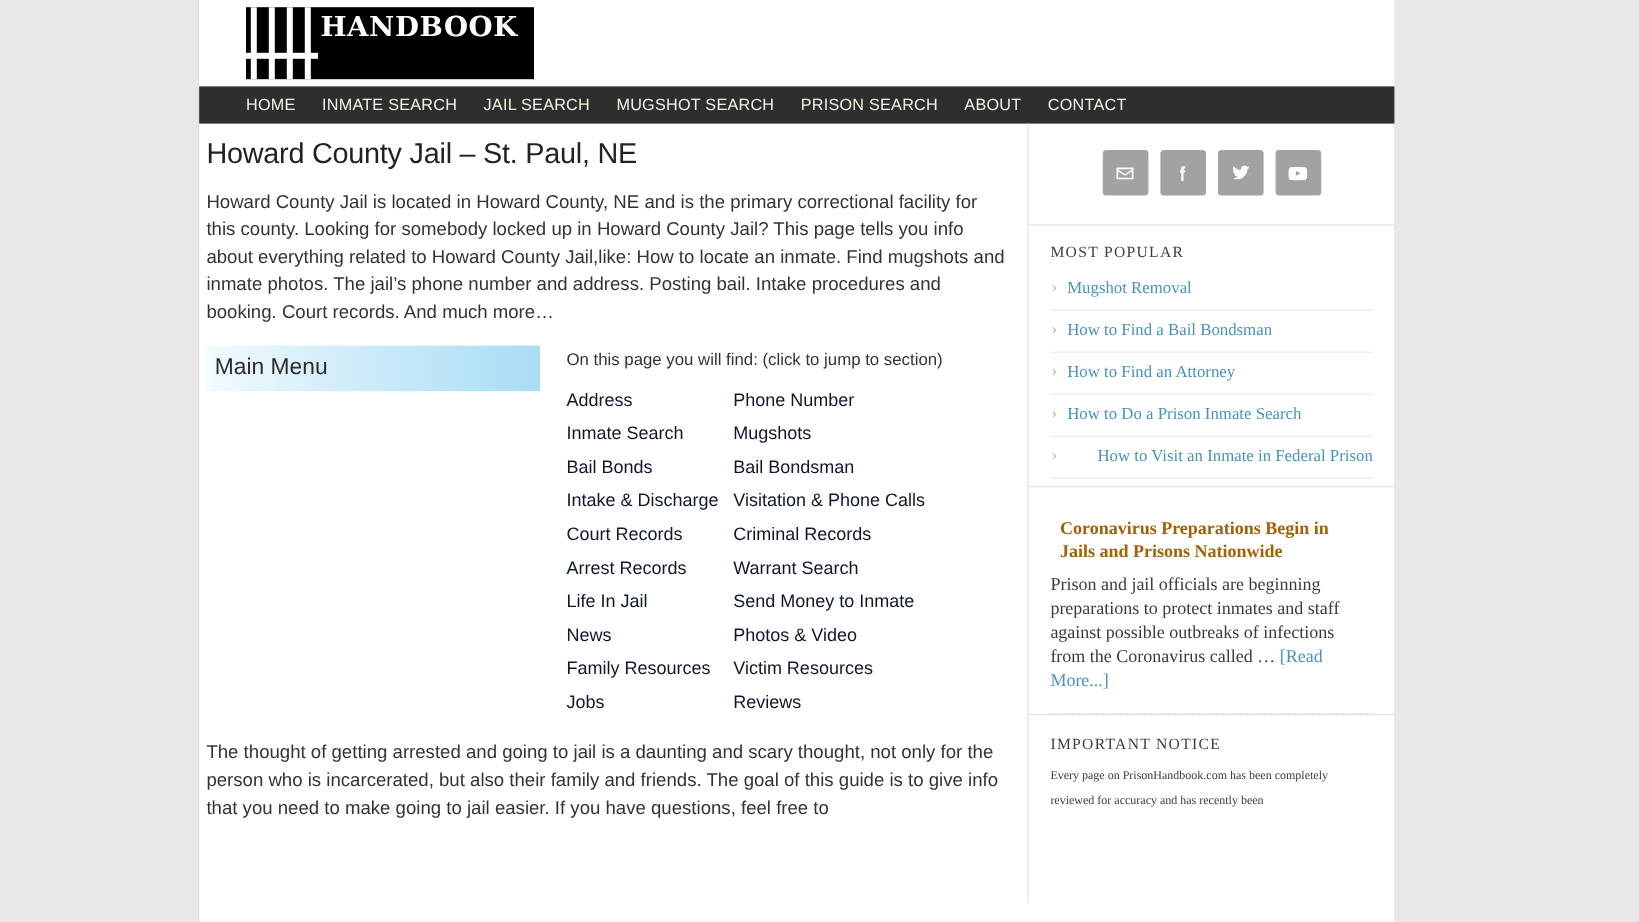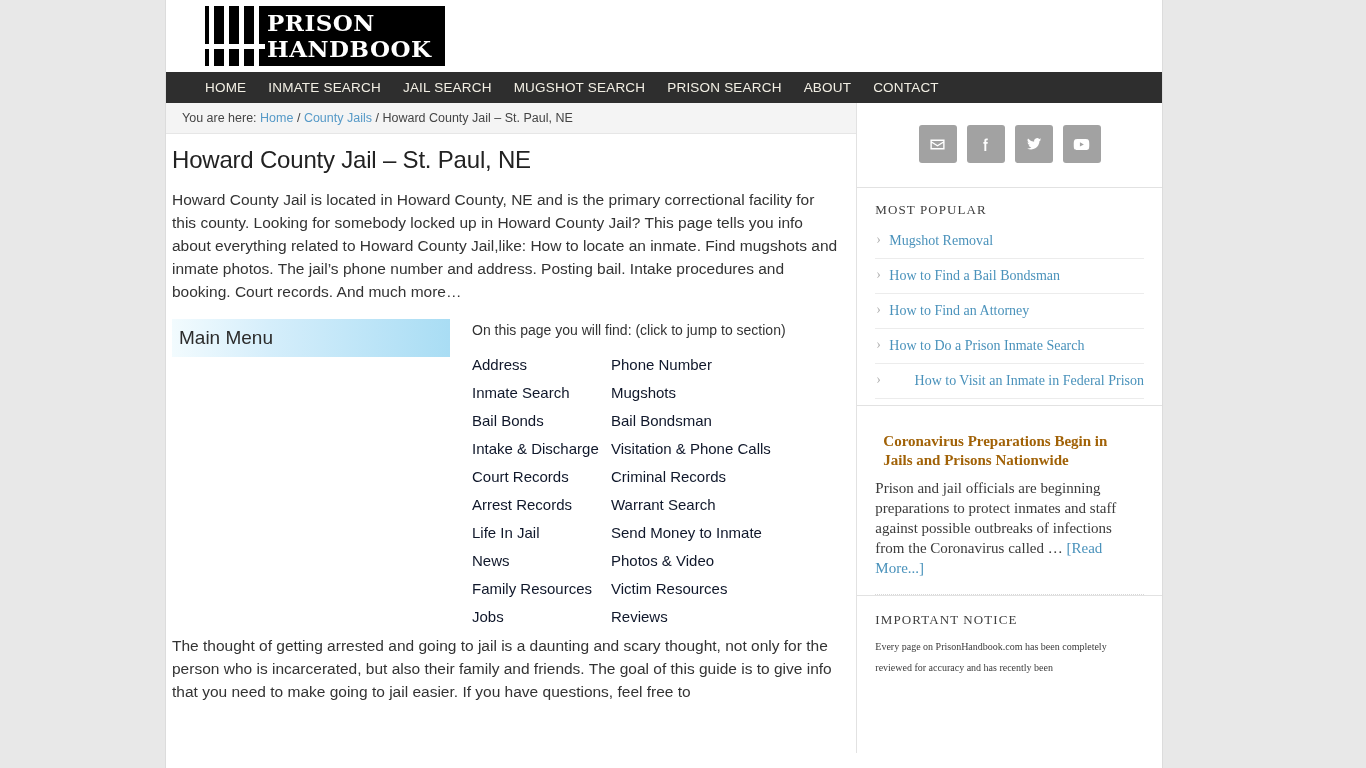--- a/index.html
+++ b/index.html
@@ -246,48 +246,39 @@
   <div class="site-header">
     <div class="logo">
       <div class="logo-bars">
         <i></i>
           <i></i>
           <i></i>
           <i></i>
           <b></b>
       </div>
       <div class="logo-text">
-        <div>PRISON</div>
         <div>HANDBOOK</div>
       </div>
     </div>
   </div>
 
   <div class="nav">
     <span class="nav-item">HOME</span>
     <span class="nav-item">INMATE SEARCH</span>
     <span class="nav-item">JAIL SEARCH</span>
     <span class="nav-item">MUGSHOT SEARCH</span>
     <span class="nav-item">PRISON SEARCH</span>
     <span class="nav-item">ABOUT</span>
     <span class="nav-item">CONTACT</span>
   </div>
 
   <div class="body-wrap">
 
     <div class="content">
 
-      <div class="breadcrumb">
-        <span>You are here:</span>
-        <a>Home</a>
-        <span>/</span>
-        <a>County Jails</a>
-        <span>/</span>
-        <span>Howard County Jail – St. Paul, NE</span>
-      </div>
 
       <div class="content-inner">
         <h1 class="page-title">Howard County Jail – St. Paul, NE</h1>
         <p class="intro">Howard County Jail is located in Howard County, NE and is the primary correctional facility for this county. Looking for somebody locked up in Howard County Jail? This page tells you info about everything related to Howard County Jail,like: How to locate an inmate. Find mugshots and inmate photos. The jail’s phone number and address. Posting bail. Intake procedures and booking. Court records. And much more…</p>
 
         <div class="mid-block">
           <div class="menu-col">
             <div class="main-menu-box">Main Menu</div>
           </div>
 
@@ -320,21 +311,21 @@
 
               <a class="toc-link">Family Resources</a>
               <a class="toc-link">Victim Resources</a>
 
               <a class="toc-link">Jobs</a>
               <a class="toc-link">Reviews</a>
             </div>
           </div>
         </div>
 
-        <p class="body-para" style="margin-top:3px;">The thought of getting arrested and going to jail is a daunting and scary thought, not only for the person who is incarcerated, but also their family and friends. The goal of this guide is to give info that you need to make going to jail easier. If you have questions, feel free to</p>
+        <p class="body-para" style="margin-top:16px;">The thought of getting arrested and going to jail is a daunting and scary thought, not only for the person who is incarcerated, but also their family and friends. The goal of this guide is to give info that you need to make going to jail easier. If you have questions, feel free to</p>
       </div>
     </div>
 
     <div class="sidebar">
 
       <div class="social-box">
         <div class="social-icons">
           <div class="sbtn">
             <svg width="17" height="17" viewBox="0 0 24 24" aria-hidden="true">
                 <path d="M2 5h20v14H2V5zm2 2v.6l8 5 8-5V7H4zm16 10V9.9l-8 5-8-5V17h16z"></path>

